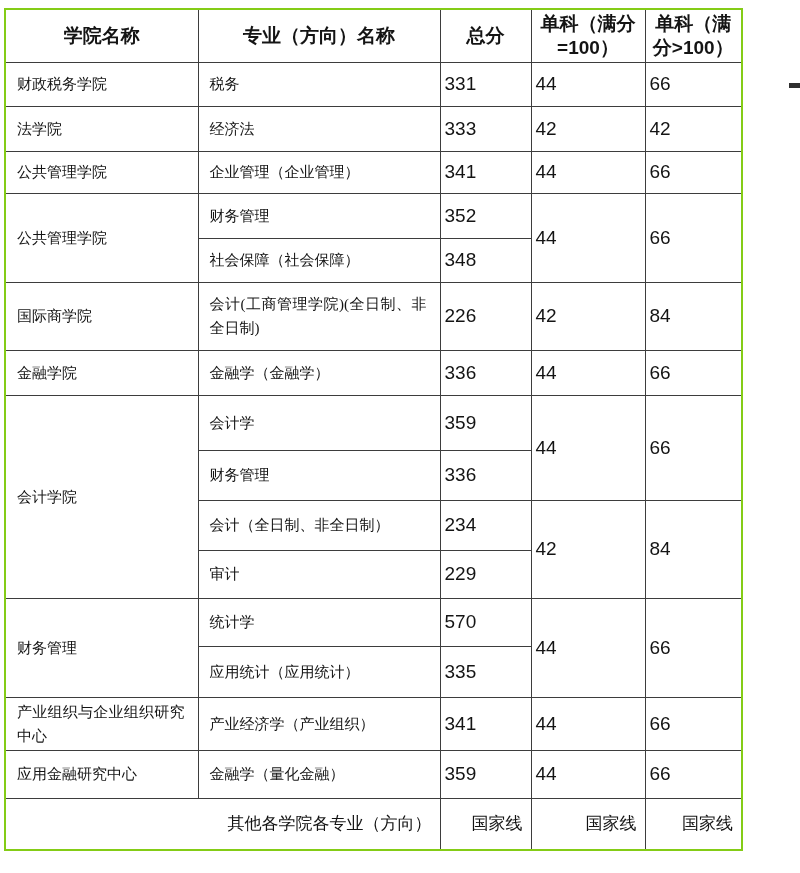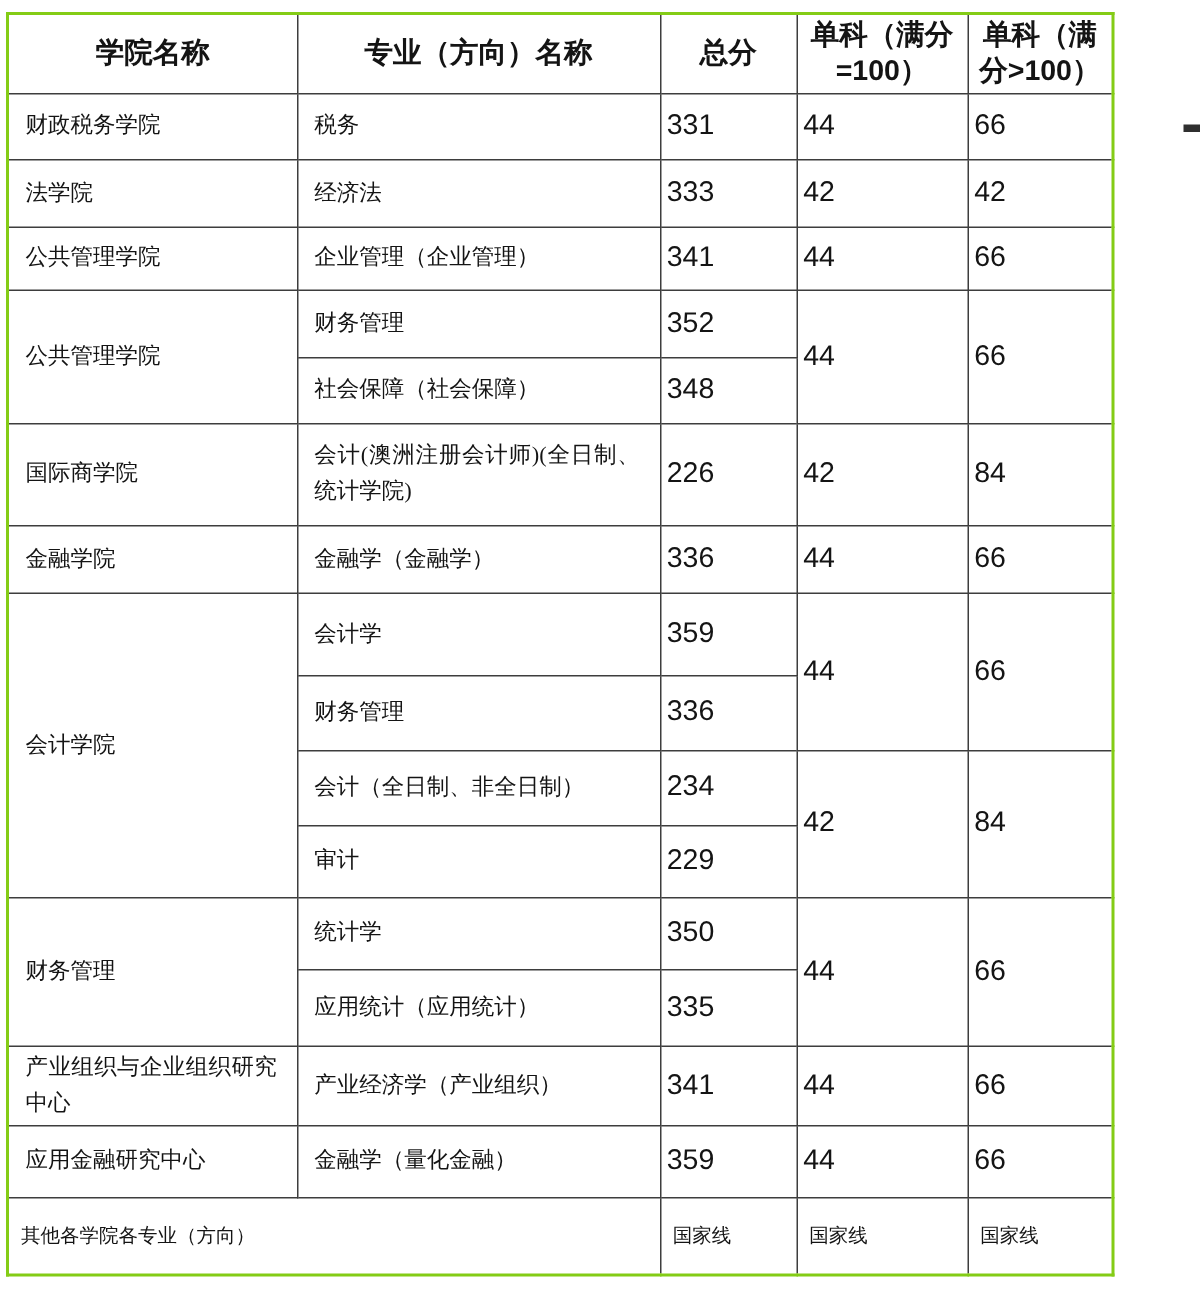--- a/index.html
+++ b/index.html
@@ -21,21 +21,21 @@
   }
   td.txt{
     font-size:15px;text-align:justify;text-justify:inter-ideograph;
     padding:2px 13px 2px 11px;line-height:1.6;
   }
   td.num{
     font-family:"Liberation Sans","DejaVu Sans",sans-serif;
     font-size:19px;text-align:left;padding:0 4px;
   }
   td.cjkcenter{
-    font-size:13px;text-align:left;padding:2px 8px;
+    font-size:17px;text-align:right;padding:2px 8px;
   }
   .scan-artifact{
     position:absolute;left:789px;top:83px;width:11px;height:5px;
     background:#2f2f2f;
   }
 </style>
 </head>
 <body>
 
 <table class="score-table">
@@ -83,21 +83,21 @@
       <td class="num">352</td>
       <td class="num" rowspan="2">44</td>
       <td class="num" rowspan="2">66</td>
     </tr>
     <tr style="height:44px">
       <td class="txt">社会保障（社会保障）</td>
       <td class="num">348</td>
     </tr>
     <tr style="height:68px">
       <td class="txt">国际商学院</td>
-      <td class="txt">会计(澳洲注册会计师)(全日制、统计学院)</td>
+      <td class="txt">会计(工商管理学院)(全日制、非全日制)</td>
       <td class="num">226</td>
       <td class="num">42</td>
       <td class="num">84</td>
     </tr>
     <tr style="height:45px">
       <td class="txt">金融学院</td>
       <td class="txt">金融学（金融学）</td>
       <td class="num">336</td>
       <td class="num">44</td>
       <td class="num">66</td>
@@ -119,21 +119,21 @@
       <td class="num" rowspan="2">42</td>
       <td class="num" rowspan="2">84</td>
     </tr>
     <tr style="height:48px">
       <td class="txt">审计</td>
       <td class="num">229</td>
     </tr>
     <tr style="height:48px">
       <td class="txt" rowspan="2">财务管理</td>
       <td class="txt">统计学</td>
-      <td class="num">350</td>
+      <td class="num">570</td>
       <td class="num" rowspan="2">44</td>
       <td class="num" rowspan="2">66</td>
     </tr>
     <tr style="height:51px">
       <td class="txt">应用统计（应用统计）</td>
       <td class="num">335</td>
     </tr>
     <tr style="height:50px">
       <td class="txt">产业组织与企业组织研究中心</td>
       <td class="txt">产业经济学（产业组织）</td>

